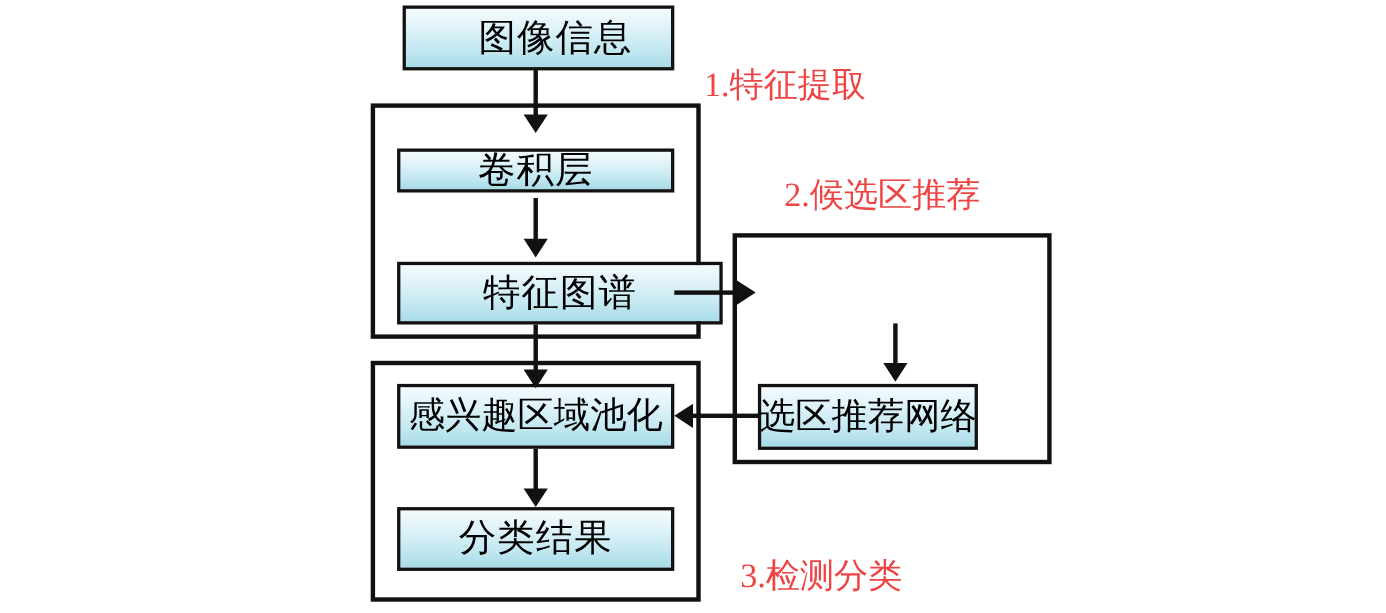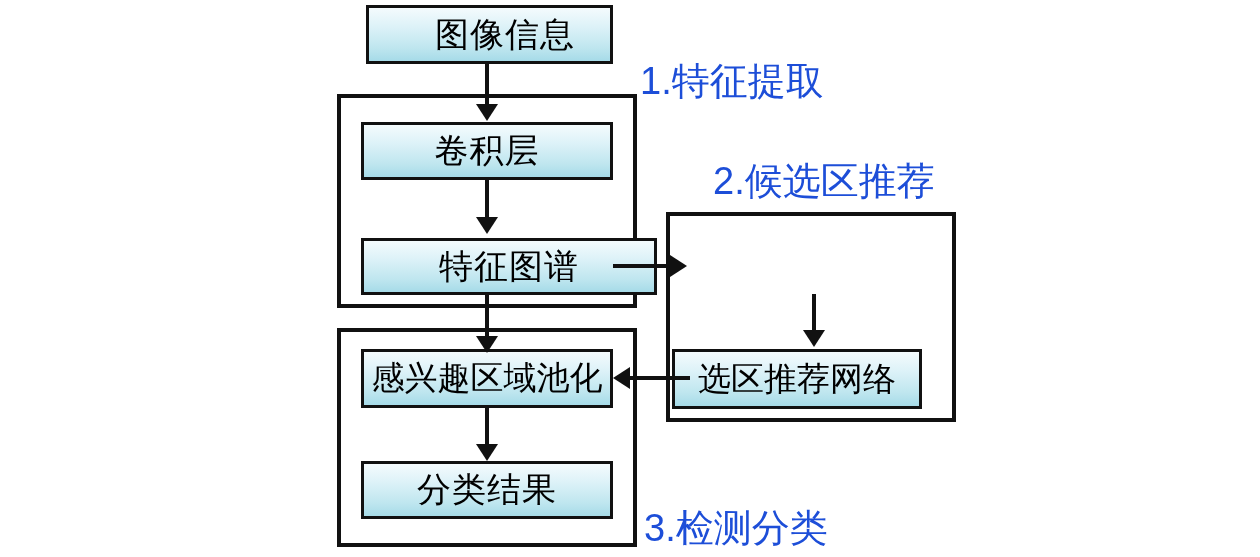--- a/index.html
+++ b/index.html
@@ -37,24 +37,24 @@
     font-size: 34px;
     line-height: 1;
     letter-spacing: 1px;
     white-space: nowrap;
     font-family: "Liberation Serif", "DejaVu Serif", serif;
   }
   .node.tight { font-size: 33px; letter-spacing: 0px; }
   
   .caption {
     position: absolute;
-    font-size: 38px;
-    color: #1d4ed8;
+    font-size: 31px;
+    color: #ef4444;
     white-space: nowrap;
-    font-family: Liberation Sans, sans-serif;
+    font-family: Liberation Serif, serif;
   }
   
   .conn {
     position: absolute;
     background: #111111;
   }
   .conn-v { width: 4px; }
   .conn-h { height: 4px; }
   .arrowhead {
     position: absolute;
@@ -83,26 +83,26 @@
 <div id="canvas">
 
   <div class="group-frame" style="left:337px; top:94px; width:300px; height:214px;"></div>
 
   <div class="group-frame" style="left:666px; top:212px; width:290px; height:210px;"></div>
 
   <div class="group-frame" style="left:337px; top:328px; width:300px; height:219px;"></div>
 
   <div class="node" style="left:366px; top:5px; width:247px; height:59px;padding-left:31px;">图像信息</div>
 
-  <div class="node" style="left:361px; top:122px; width:252px; height:58px;">卷积层</div>
+  <div class="node" style="left:361px; top:135px; width:252px; height:40px;">卷积层</div>
 
   <div class="node" style="left:361px; top:238px; width:296px; height:57px;">特征图谱</div>
 
 
-  <div class="node tight" style="left:672px; top:349px; width:250px; height:60px;font-family:Liberation Serif, serif;">选区推荐网络</div>
+  <div class="node tight" style="left:689px; top:349px; width:200px; height:60px;font-family:Liberation Serif, serif;">选区推荐网络</div>
 
   <div class="node tight" style="left:361px; top:349px; width:252px; height:59px;">感兴趣区域池化</div>
 
   <div class="node" style="left:361px; top:461px; width:252px; height:58px;">分类结果</div>
 
   <div class="conn conv-v conn-v" style="left:485px; top:63px; height:43px;"></div>
   <div class="arrowhead arrow-down" style="left:476px; top:104px;"></div>
 
   <div class="conn conn-v" style="left:485px; top:180px; height:39px;"></div>
   <div class="arrowhead arrow-down" style="left:476px; top:217px;"></div>
@@ -119,15 +119,15 @@
   <div class="conn conn-h" style="left:628px; top:376px; width:62px;"></div>
   <div class="arrowhead arrow-left" style="left:613px; top:367px;"></div>
 
   <div class="conn conn-v" style="left:485px; top:408px; height:38px;"></div>
   <div class="arrowhead arrow-down" style="left:476px; top:444px;"></div>
 
   <div class="caption" style="left:640px; top:56px;">1.特征提取</div>
 
   <div class="caption" style="left:713px; top:156px;">2.候选区推荐</div>
 
-  <div class="caption" style="left:644px; top:503px;">3.检测分类</div>
+  <div class="caption" style="left:673px; top:503px;">3.检测分类</div>
 
 </div>
 
 </body></html>

